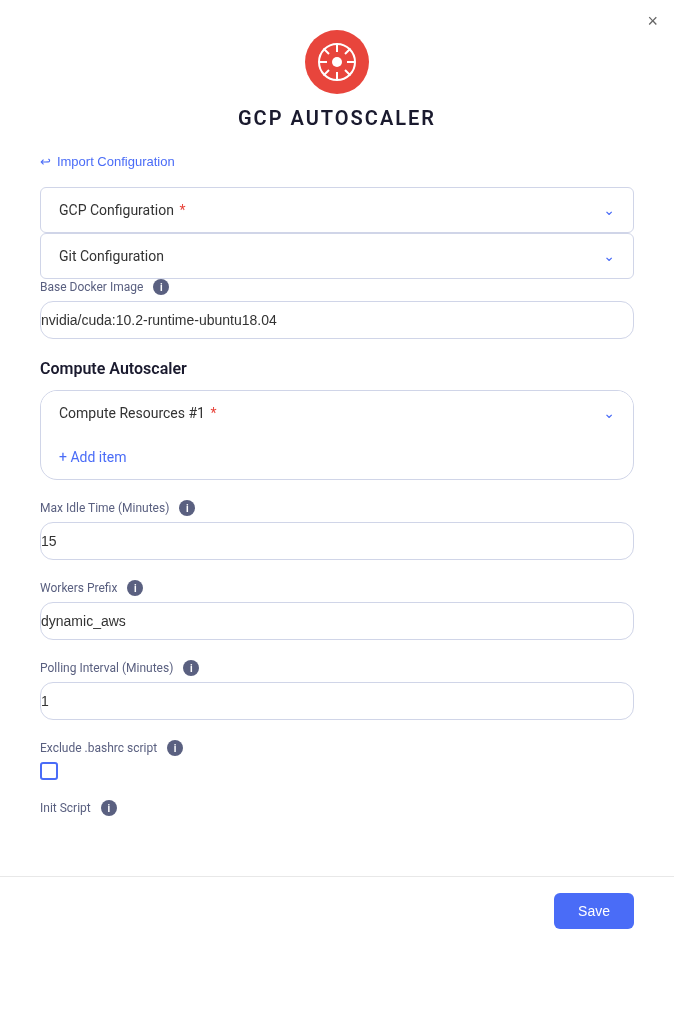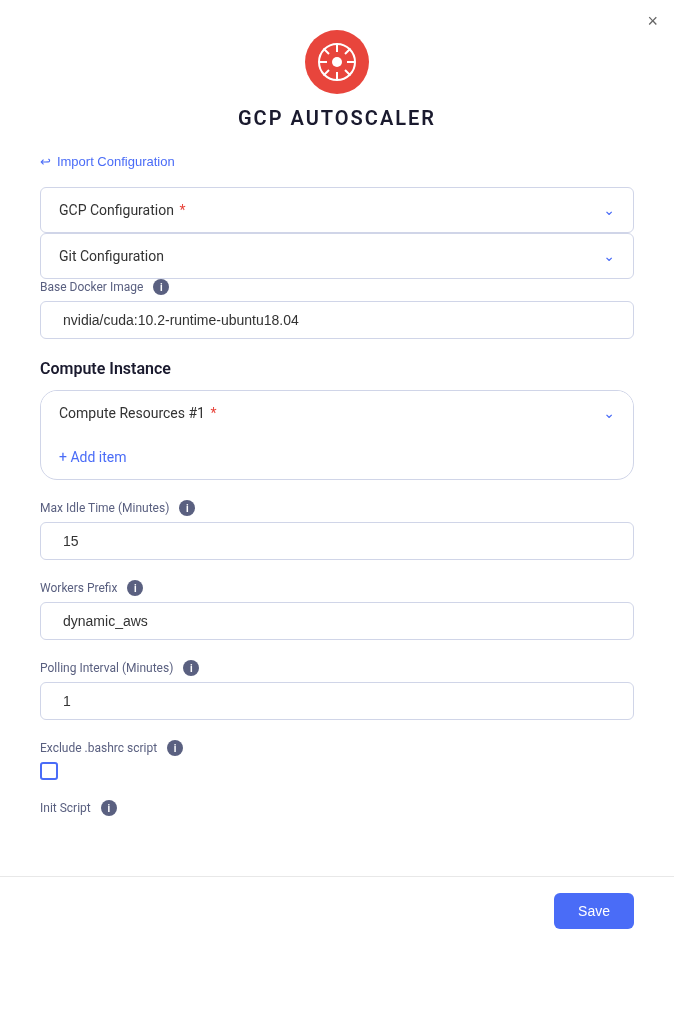--- a/index.html
+++ b/index.html
@@ -140,23 +140,23 @@
       background: #5a6080;
       color: white;
       font-size: 10px;
       font-weight: bold;
       cursor: help;
       flex-shrink: 0;
     }
 
     .text-input {
       width: 100%;
-      padding: 10px 22px;
+      padding: 10px 0;
       border: 1px solid #d0d5e8;
-      border-radius: 6px;
+      border-radius: 13px;
       font-size: 14px;
       color: #333;
       outline: none;
       transition: border-color 0.2s;
     }
 
     .text-input::placeholder {
       color: #aaa;
     }
 
@@ -277,21 +277,21 @@
 
     <div class="field-group">
       <div class="field-label">
         <span>Base Docker Image</span>
         <span class="info-icon">i</span>
       </div>
       <input type="text" class="text-input" value="nvidia/cuda:10.2-runtime-ubuntu18.04" style="">
     </div>
 
     <div class="field-group">
-      <div class="section-title">Compute Instance</div>
+      <div class="section-title">Compute Autoscaler</div>
       <div class="compute-resources-wrapper">
         <div class="compute-resources-inner collapsible-section" style="border:none; border-radius:0; margin-bottom:0;">
           <div class="collapsible-header">
             <span class="collapsible-label">
               <span>Compute Resources #1</span><span class="required-star"> *</span>
             </span>
             <span class="chevron-icon">⌄</span>
           </div>
         </div>
         <div class="add-item-row">

